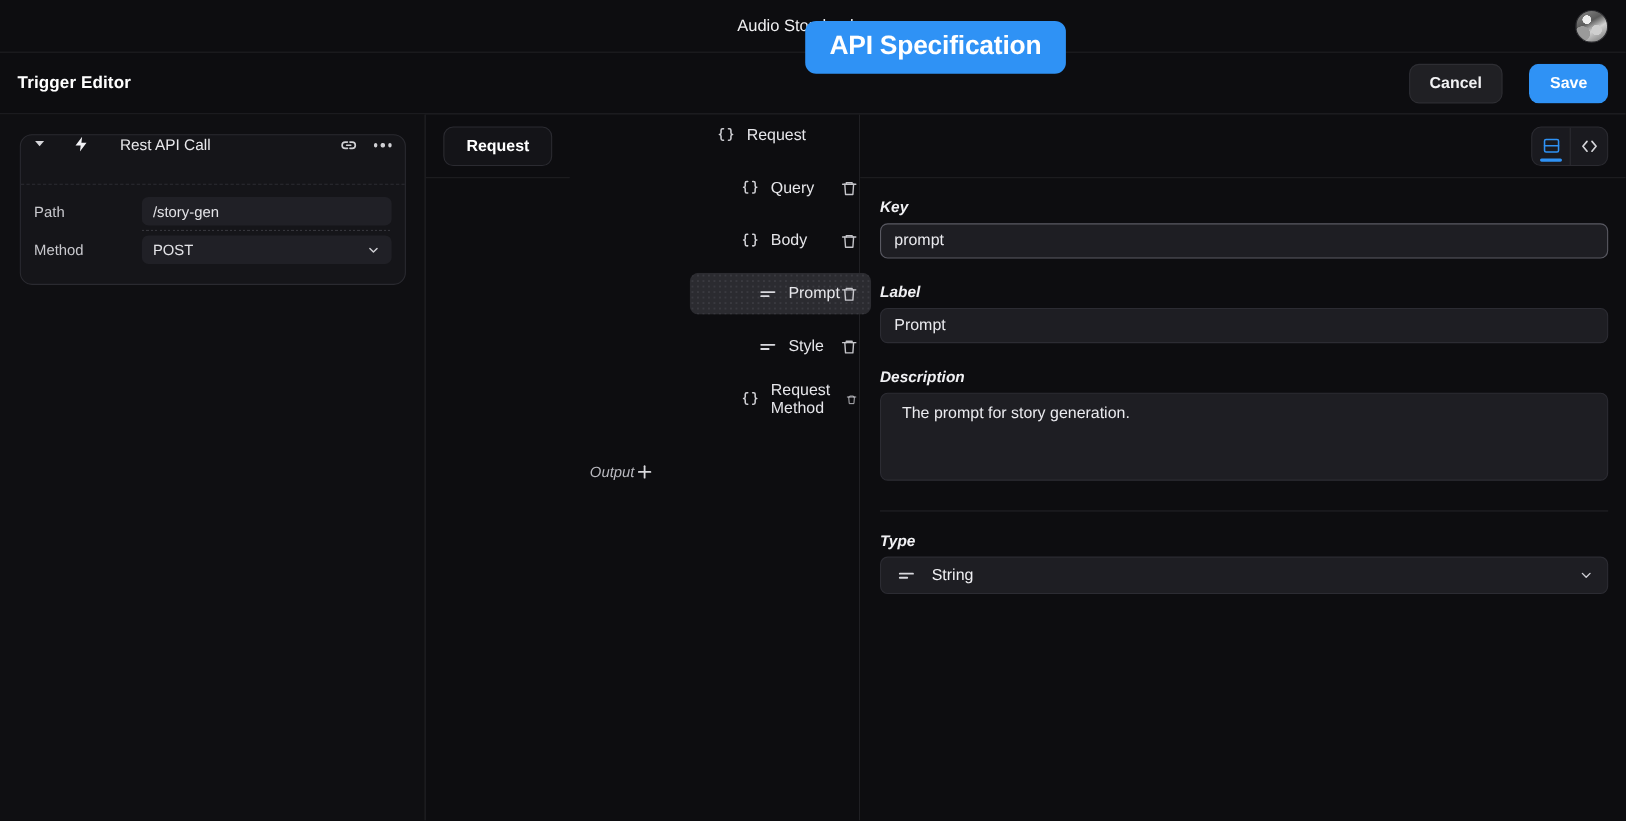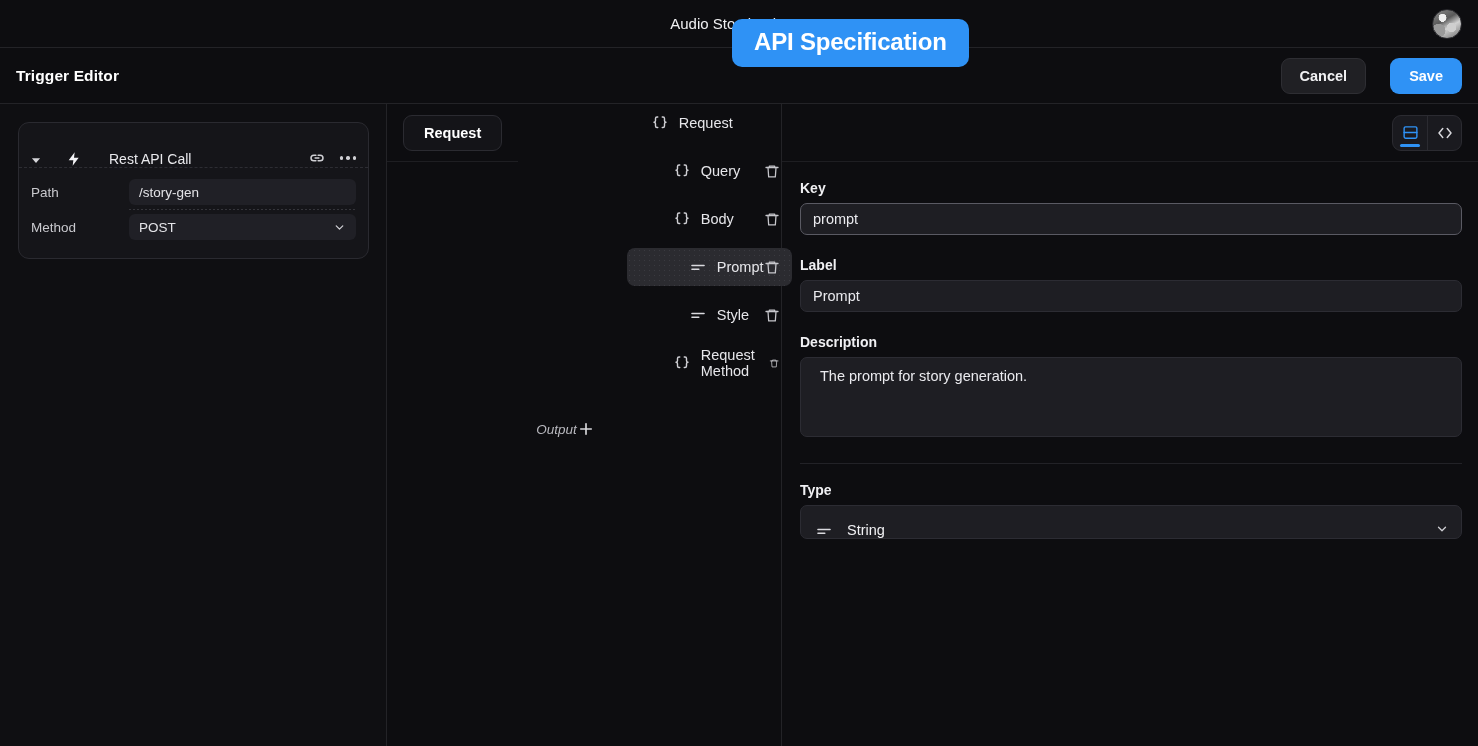--- a/index.html
+++ b/index.html
@@ -83,21 +83,21 @@
     position: relative;
   }
   .node-card {
     width: 351px;
     background: #151519;
     border: 1px solid #2a2a30;
     border-radius: 11px;
     overflow: hidden;
   }
   .node-head {
-    height: 45px; display: flex; align-items: flex-end;
+    height: 45px; display: flex; align-items: flex-start;
     padding: 0 12px 0 10px; gap: 23px;
     border-bottom: 1px dashed #2d2d33;
   }
   .node-caret { width: 14px; height: 14px; flex: 0 0 14px; }
   .node-bolt { width: 16px; height: 16px; flex: 0 0 16px; }
   .node-title { font-size: 14px; color: #e9e9ec; margin-left: 4px; }
   .node-head-icons { margin-left: auto; display: flex; align-items: center; gap: 14px; }
   .icon-btn { display: flex; align-items: center; justify-content: center; cursor: pointer; width: 18px; height: 18px; }
   .dots { display: flex; gap: 3px; align-items: center; cursor: pointer; }
   .dots i { width: 3.4px; height: 3.4px; background: #d0d0d4; border-radius: 50%; display: block; }
@@ -176,40 +176,40 @@
     width: 34px; display: flex; align-items: center; justify-content: center;
     cursor: pointer; position: relative;
   }
   .seg-btn + .seg-btn { border-left: 1px solid #2b2b31; }
   .seg-btn.active::after {
     content: ""; position: absolute; bottom: 3px; left: 7px; right: 7px;
     height: 3px; background: #2f92f5; border-radius: 2px;
   }
 
   .form-body { padding: 18px 16px 0 18px; overflow: hidden; }
-  .form-label { font-size: 14px; font-weight: 700; color: #f0f0f3; margin-bottom: 7px; }
+  .form-label { font-size: 14px; font-weight: 700; color: #f0f0f3; margin-bottom: 7px; font-style: italic; }
   .text-input {
     width: 100%; height: 32px;
     background: #1e1e23; border: 1px solid #2c2c33; border-radius: 7px;
     color: #eaeaee; font-size: 14.5px; font-family: "Liberation Sans", sans-serif;
     padding: 0 12px; outline: none;
   }
   .text-input.focused { border-color: #5a5a63; }
   .text-area {
     width: 100%; height: 80px; resize: none;
     background: #1e1e23; border: 1px solid #2c2c33; border-radius: 7px;
     color: #eaeaee; font-size: 14.5px; font-family: Liberation Sans, sans-serif;
     padding: 9px 19px; outline: none; line-height: 1.35;
   }
   .form-group { margin-bottom: 22px; }
   .divider { height: 1px; background: #222227; margin: 6px 0 18px; }
   .select-ctl {
     width: 100%; height: 34px;
     background: #1e1e23; border: 1px solid #2c2c33; border-radius: 7px;
-    display: flex; padding: 16px 12px 0 14px; gap: 14px;
+    display: flex; align-items: center; padding: 0 12px 0 14px; gap: 14px;
     cursor: pointer;
   }
   .select-ctl .val { font-size: 14.5px; color: #f0f0f3; }
   .select-ctl .sel-chev { margin-left: auto; width: 14px; height: 14px; }
 </style>
 </head>
 <body>
 
 <div class="app">
 

